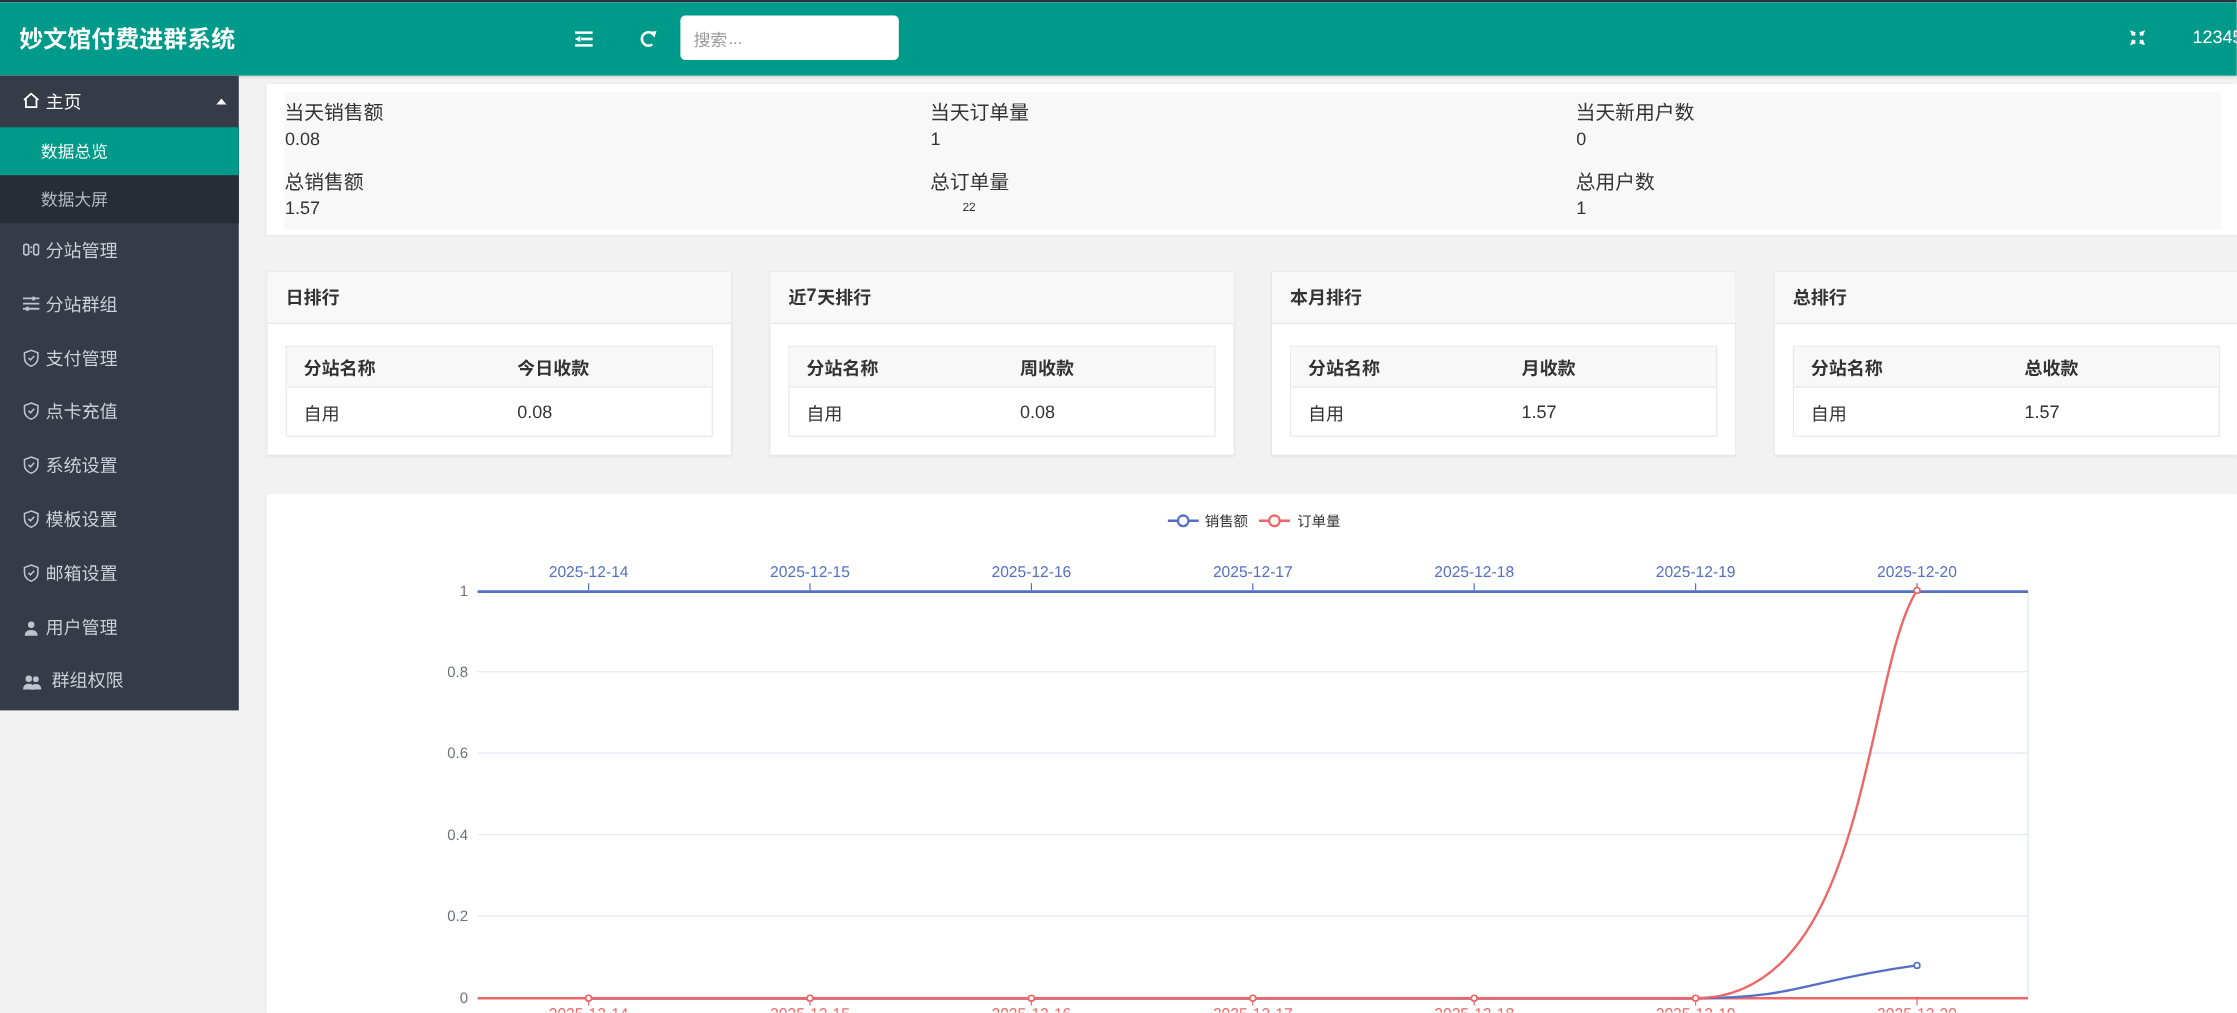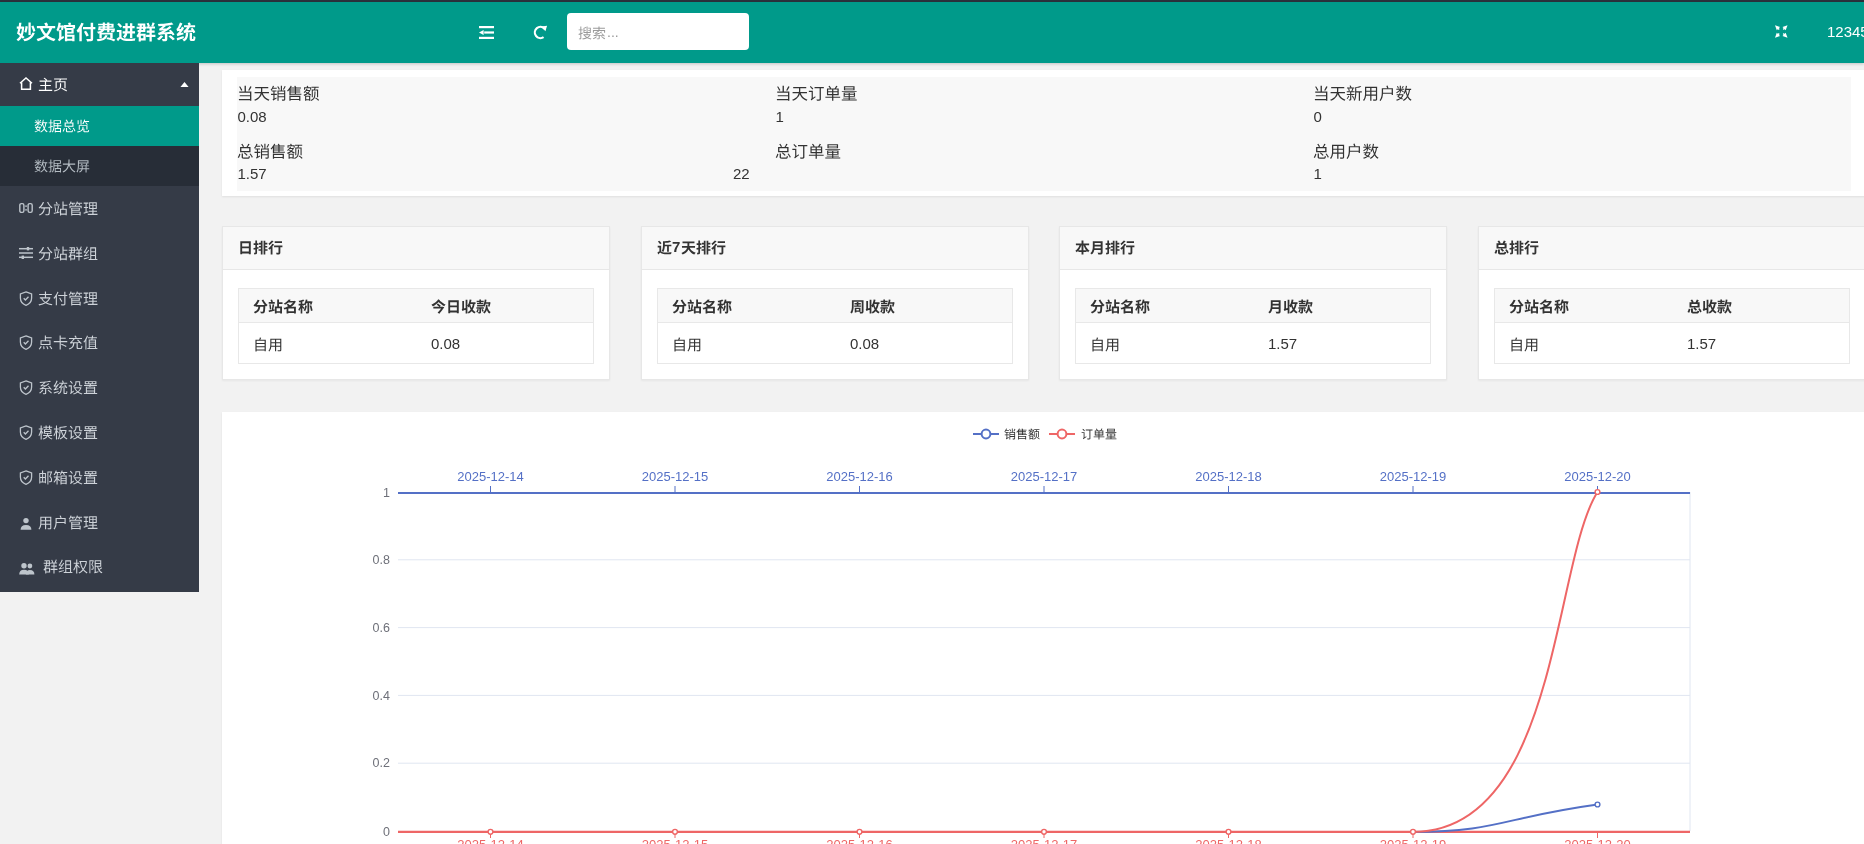--- a/index.html
+++ b/index.html
@@ -147,21 +147,21 @@
     <path transform="translate(0,880) scale(1,-1)" fill="#333" d="M458 840H540V446H458ZM121 769 189 796Q217 761 243 720Q269 680 290 640Q311 601 322 569L250 536Q239 569 219 610Q199 650 174 692Q148 734 121 769ZM801 805 882 778Q860 735 836 690Q811 646 786 604Q761 562 738 530L673 555Q695 589 719 632Q743 676 765 722Q787 767 801 805ZM135 486H869V-81H790V411H135ZM168 266H820V194H168ZM115 38H830V-37H115Z M1542 418Q1591 261 1697 149Q1803 37 1966 -10Q1958 -18 1948 -30Q1938 -41 1930 -54Q1921 -67 1915 -77Q1803 -40 1718 27Q1632 94 1572 188Q1511 282 1473 400ZM1102 763H1894V687H1102ZM1066 455H1937V379H1066ZM1454 737H1533V568Q1533 506 1525 438Q1517 369 1493 299Q1469 229 1420 162Q1372 94 1292 33Q1211 -28 1091 -78Q1086 -69 1078 -57Q1069 -45 1060 -34Q1050 -22 1042 -15Q1155 31 1230 87Q1306 143 1350 204Q1395 265 1418 328Q1440 391 1447 452Q1454 514 1454 568Z M2586 502H2958V432H2586ZM2061 735H2503V672H2061ZM2050 339H2507V273H2050ZM2046 507H2519V443H2046ZM2775 473H2848V-75H2775ZM2126 651 2187 665Q2203 633 2214 593Q2226 553 2230 525L2165 507Q2162 536 2152 576Q2141 617 2126 651ZM2377 667 2447 652Q2431 607 2413 560Q2395 514 2379 481L2318 495Q2328 519 2339 549Q2350 579 2360 610Q2371 642 2377 667ZM2866 822 2927 767Q2879 749 2820 734Q2761 719 2698 707Q2635 695 2577 687Q2574 699 2567 716Q2560 732 2553 744Q2609 753 2668 766Q2726 778 2778 792Q2830 807 2866 822ZM2214 827 2282 844Q2300 814 2318 777Q2335 740 2343 714L2273 693Q2266 720 2249 758Q2232 796 2214 827ZM2251 468H2320V17Q2320 -9 2314 -24Q2307 -38 2290 -47Q2273 -55 2247 -57Q2221 -59 2184 -59Q2183 -45 2176 -27Q2170 -9 2162 5Q2188 4 2210 4Q2231 4 2239 5Q2251 5 2251 18ZM2553 744H2623V400Q2623 346 2620 284Q2616 222 2605 159Q2594 96 2574 37Q2553 -22 2518 -71Q2513 -63 2502 -54Q2491 -46 2480 -38Q2469 -29 2460 -25Q2503 35 2522 108Q2542 182 2548 258Q2553 334 2553 400ZM2360 213 2411 240Q2436 203 2460 158Q2484 114 2495 83L2442 51Q2430 84 2406 130Q2383 176 2360 213ZM2135 235 2196 220Q2179 168 2152 117Q2124 66 2094 30Q2085 38 2069 50Q2053 61 2041 68Q2071 101 2096 145Q2120 189 2135 235Z M3196 770H3843V698H3196ZM3196 537H3841V466H3196ZM3190 298H3843V227H3190ZM3153 770H3227V407Q3227 350 3222 285Q3217 220 3204 154Q3190 87 3162 26Q3135 -35 3090 -85Q3085 -77 3074 -68Q3063 -58 3052 -49Q3041 -40 3032 -36Q3074 11 3098 66Q3122 121 3134 180Q3146 238 3150 296Q3153 354 3153 407ZM3813 770H3887V22Q3887 -14 3876 -33Q3866 -52 3841 -62Q3816 -71 3771 -73Q3726 -75 3655 -74Q3652 -60 3644 -38Q3637 -17 3629 -2Q3664 -3 3696 -4Q3729 -4 3753 -4Q3777 -3 3786 -3Q3801 -2 3807 3Q3813 8 3813 22ZM3467 743H3543V-71H3467Z M4169 685H4247V467Q4247 406 4242 334Q4236 262 4220 188Q4205 113 4176 43Q4146 -27 4099 -86Q4092 -78 4080 -69Q4068 -60 4056 -52Q4043 -44 4034 -41Q4080 15 4107 80Q4134 144 4148 212Q4161 280 4165 346Q4169 411 4169 467ZM4441 826 4513 845Q4531 810 4548 770Q4565 729 4574 699L4498 676Q4490 707 4473 749Q4456 791 4441 826ZM4218 685H4845V278H4769V615H4218ZM4218 414H4811V344H4218Z M5070 323H5454V260H5070ZM5050 654H5531V592H5050ZM5443 821 5506 793Q5485 759 5461 724Q5437 689 5417 664L5368 688Q5381 706 5394 730Q5408 753 5421 778Q5434 802 5443 821ZM5257 841H5327V404H5257ZM5088 793 5143 815Q5164 785 5182 749Q5201 713 5207 686L5150 661Q5144 687 5126 724Q5108 762 5088 793ZM5258 628 5309 598Q5285 557 5248 515Q5210 473 5166 438Q5123 402 5080 378Q5073 391 5062 408Q5050 425 5039 435Q5081 454 5123 484Q5165 514 5201 552Q5237 590 5258 628ZM5316 607Q5330 600 5356 584Q5382 567 5412 548Q5443 529 5468 513Q5493 497 5503 489L5461 435Q5448 447 5424 466Q5401 485 5373 506Q5345 527 5320 546Q5295 564 5279 574ZM5612 646H5948V576H5612ZM5629 832 5698 821Q5683 725 5661 636Q5639 548 5608 472Q5578 395 5538 337Q5533 343 5522 352Q5512 361 5500 370Q5489 378 5481 383Q5520 436 5548 507Q5577 578 5597 661Q5617 744 5629 832ZM5813 606 5883 599Q5860 430 5815 300Q5770 171 5692 76Q5614 -18 5493 -83Q5489 -75 5482 -64Q5475 -52 5466 -40Q5458 -29 5451 -22Q5566 34 5639 120Q5712 207 5753 328Q5794 449 5813 606ZM5647 583Q5670 450 5712 332Q5753 214 5817 126Q5881 37 5972 -12Q5959 -22 5944 -40Q5930 -57 5921 -71Q5827 -14 5762 81Q5696 176 5654 302Q5611 427 5585 572ZM5110 153 5157 198Q5209 178 5266 151Q5323 124 5374 96Q5425 68 5460 43L5412 -6Q5379 19 5328 48Q5277 78 5220 106Q5163 133 5110 153ZM5429 323H5442L5454 326L5495 309Q5464 201 5402 126Q5340 50 5256 2Q5173 -45 5077 -72Q5071 -59 5061 -42Q5051 -24 5041 -14Q5130 7 5208 48Q5287 90 5344 156Q5402 221 5429 312ZM5110 153Q5132 184 5155 224Q5178 264 5198 306Q5219 349 5233 387L5300 375Q5284 334 5263 291Q5242 248 5220 209Q5198 170 5178 140Z"></path>
   </svg>
 <div style="position:absolute;left:1313.5px;top:106.2px;font-size:15px;line-height:22.5px;color:#333;font-weight:normal;white-space:nowrap">0</div>
 <svg style="position:absolute;left:237.0px;top:142.8px;overflow:visible" width="66.0" height="16.5" viewBox="0 0 4000 1000">
     <path transform="translate(0,880) scale(1,-1)" fill="#333" d="M759 214 816 247Q846 214 874 175Q903 136 926 98Q948 60 958 28L897 -10Q886 21 864 60Q843 99 816 139Q788 179 759 214ZM412 269 465 311Q499 290 534 262Q568 233 598 204Q629 176 647 152L591 104Q573 129 544 158Q514 188 480 218Q445 247 412 269ZM281 241H360V35Q360 13 374 6Q387 -1 435 -1Q444 -1 464 -1Q485 -1 512 -1Q539 -1 566 -1Q593 -1 616 -1Q639 -1 650 -1Q675 -1 688 6Q700 13 705 35Q710 57 713 101Q721 95 734 90Q747 85 760 80Q773 76 784 74Q778 17 766 -14Q754 -46 728 -58Q702 -69 656 -69Q648 -69 626 -69Q603 -69 573 -69Q543 -69 513 -69Q483 -69 460 -69Q438 -69 431 -69Q372 -69 340 -60Q307 -51 294 -28Q281 -6 281 34ZM137 225 208 212Q195 151 170 86Q146 21 112 -24L43 9Q64 34 82 70Q100 106 114 146Q128 187 137 225ZM257 806 321 836Q355 797 385 750Q415 704 429 668L360 633Q352 657 336 687Q320 717 300 748Q279 780 257 806ZM684 839 761 808Q728 751 692 692Q656 633 623 590L562 620Q583 649 606 688Q628 726 649 766Q670 806 684 839ZM265 567V391H737V567ZM186 638H820V319H186Z M1178 837 1243 818Q1225 764 1198 712Q1172 659 1141 612Q1110 566 1075 530Q1072 538 1066 551Q1059 564 1052 577Q1044 590 1037 597Q1082 642 1119 705Q1156 768 1178 837ZM1154 720H1410V649H1140ZM1194 -67 1184 0 1210 30 1390 124Q1392 109 1396 90Q1400 72 1404 60Q1341 24 1302 2Q1263 -19 1242 -32Q1220 -46 1210 -54Q1200 -61 1194 -67ZM1106 547H1393V479H1106ZM1062 344H1415V275H1062ZM1194 -67Q1191 -58 1184 -46Q1178 -35 1172 -23Q1165 -11 1158 -4Q1171 4 1188 24Q1206 45 1206 77V528H1275V13Q1275 13 1262 4Q1250 -4 1234 -17Q1218 -30 1206 -44Q1194 -57 1194 -67ZM1496 377H1889V312H1496ZM1496 203H1890V139H1496ZM1452 554H1887V484H1520V-80H1452ZM1855 555H1924V14Q1924 -15 1916 -32Q1908 -49 1887 -58Q1866 -67 1830 -69Q1795 -71 1737 -71Q1735 -57 1728 -37Q1722 -17 1714 -3Q1756 -4 1790 -4Q1825 -4 1836 -3Q1846 -3 1850 1Q1855 5 1855 15ZM1656 841H1726V507H1656ZM1438 777 1497 805Q1517 777 1536 744Q1556 712 1572 680Q1588 649 1596 624L1533 592Q1526 617 1510 649Q1495 681 1476 714Q1458 748 1438 777ZM1887 812 1953 783Q1927 734 1897 682Q1867 631 1840 595L1783 622Q1800 647 1820 680Q1839 713 1857 748Q1875 783 1887 812Z M2466 821 2534 841Q2554 811 2573 774Q2592 736 2600 709L2528 685Q2520 712 2502 750Q2485 789 2466 821ZM2215 28H2788V-34H2215ZM2216 605H2831V551H2216ZM2216 482H2834V429H2216ZM2174 223H2843V-82H2766V160H2248V-82H2174ZM2250 842 2320 820Q2292 758 2254 698Q2216 637 2172 584Q2129 531 2085 491Q2080 497 2070 508Q2061 519 2050 530Q2040 541 2032 547Q2075 583 2116 630Q2157 677 2192 732Q2226 786 2250 842ZM2506 702H2579V320H2506ZM2249 730H2879V673H2249V255H2175V670L2235 730ZM2212 354H2902V295H2212Z M3515 780H3953V714H3515ZM3707 742 3772 726Q3758 687 3743 647Q3728 607 3714 578L3656 594Q3665 614 3674 640Q3684 667 3693 694Q3702 721 3707 742ZM3531 610H3916V140H3850V549H3595V138H3531ZM3693 493H3759Q3757 369 3748 275Q3740 181 3714 112Q3688 44 3636 -4Q3585 -52 3496 -84Q3491 -72 3480 -56Q3468 -40 3458 -31Q3539 -2 3586 40Q3633 82 3656 144Q3678 205 3685 291Q3692 377 3693 493ZM3738 84 3778 130Q3811 107 3848 79Q3885 51 3918 24Q3951 -3 3972 -24L3930 -77Q3909 -55 3876 -26Q3844 2 3808 31Q3771 60 3738 84ZM3061 744H3497V593H3429V682H3127V593H3061ZM3126 233H3439V-71H3369V172H3194V-73H3126ZM3152 21H3400V-40H3152ZM3213 649 3281 637Q3251 574 3204 511Q3157 448 3084 397Q3080 404 3072 414Q3064 423 3056 432Q3048 440 3040 444Q3105 487 3148 543Q3192 599 3213 649ZM3222 579H3403V520H3193ZM3389 579H3404L3418 582L3459 555Q3422 473 3360 408Q3299 343 3224 295Q3149 247 3070 217Q3067 227 3062 240Q3056 253 3050 265Q3045 277 3039 284Q3113 309 3182 350Q3251 390 3306 445Q3360 500 3389 566ZM3214 821 3282 837Q3298 810 3316 778Q3333 746 3343 723L3271 703Q3263 726 3246 760Q3230 793 3214 821ZM3149 416 3197 461Q3234 443 3276 421Q3318 399 3360 376Q3401 354 3438 332Q3475 311 3501 293L3450 241Q3425 258 3390 280Q3354 303 3312 326Q3271 350 3228 374Q3186 397 3149 416Z"></path>
   </svg>
 <div style="position:absolute;left:237.5px;top:163.2px;font-size:15px;line-height:22.5px;color:#333;font-weight:normal;white-space:nowrap">1.57</div>
 <svg style="position:absolute;left:775.0px;top:142.8px;overflow:visible" width="66.0" height="16.5" viewBox="0 0 4000 1000">
     <path transform="translate(0,880) scale(1,-1)" fill="#333" d="M759 214 816 247Q846 214 874 175Q903 136 926 98Q948 60 958 28L897 -10Q886 21 864 60Q843 99 816 139Q788 179 759 214ZM412 269 465 311Q499 290 534 262Q568 233 598 204Q629 176 647 152L591 104Q573 129 544 158Q514 188 480 218Q445 247 412 269ZM281 241H360V35Q360 13 374 6Q387 -1 435 -1Q444 -1 464 -1Q485 -1 512 -1Q539 -1 566 -1Q593 -1 616 -1Q639 -1 650 -1Q675 -1 688 6Q700 13 705 35Q710 57 713 101Q721 95 734 90Q747 85 760 80Q773 76 784 74Q778 17 766 -14Q754 -46 728 -58Q702 -69 656 -69Q648 -69 626 -69Q603 -69 573 -69Q543 -69 513 -69Q483 -69 460 -69Q438 -69 431 -69Q372 -69 340 -60Q307 -51 294 -28Q281 -6 281 34ZM137 225 208 212Q195 151 170 86Q146 21 112 -24L43 9Q64 34 82 70Q100 106 114 146Q128 187 137 225ZM257 806 321 836Q355 797 385 750Q415 704 429 668L360 633Q352 657 336 687Q320 717 300 748Q279 780 257 806ZM684 839 761 808Q728 751 692 692Q656 633 623 590L562 620Q583 649 606 688Q628 726 649 766Q670 806 684 839ZM265 567V391H737V567ZM186 638H820V319H186Z M1114 772 1165 820Q1192 795 1222 766Q1251 737 1277 709Q1303 681 1319 658L1266 605Q1251 627 1225 656Q1199 686 1170 716Q1141 747 1114 772ZM1050 526H1274V454H1050ZM1396 756H1960V681H1396ZM1703 730H1782V30Q1782 -8 1772 -28Q1761 -49 1733 -60Q1706 -69 1658 -72Q1611 -75 1540 -75Q1538 -63 1532 -48Q1527 -34 1521 -19Q1515 -4 1508 7Q1546 5 1580 5Q1615 5 1640 5Q1666 5 1677 5Q1691 6 1697 12Q1703 17 1703 31ZM1205 -55 1192 18 1215 51 1439 199Q1441 188 1444 176Q1448 163 1452 152Q1457 140 1461 132Q1382 77 1334 44Q1286 10 1260 -8Q1234 -27 1222 -38Q1211 -48 1205 -55ZM1205 -55Q1202 -46 1196 -34Q1189 -22 1182 -10Q1174 1 1167 9Q1181 18 1200 40Q1220 63 1220 96V526H1293V31Q1293 31 1284 25Q1275 19 1262 9Q1249 -1 1236 -12Q1223 -24 1214 -35Q1205 -46 1205 -55Z M2459 632H2536V-79H2459ZM2221 437V329H2785V437ZM2221 603V497H2785V603ZM2148 667H2861V265H2148ZM2054 170H2949V100H2054ZM2235 806 2299 836Q2330 802 2361 760Q2392 719 2407 687L2340 654Q2325 684 2296 728Q2266 771 2235 806ZM2709 836 2790 809Q2760 761 2726 712Q2691 662 2662 628L2598 653Q2617 677 2638 709Q2659 741 2678 774Q2697 808 2709 836Z M3250 665V610H3747V665ZM3250 763V709H3747V763ZM3177 808H3822V565H3177ZM3230 273V215H3777V273ZM3230 373V317H3777V373ZM3159 420H3851V169H3159ZM3462 403H3535V-27H3462ZM3052 522H3949V465H3052ZM3131 114H3873V61H3131ZM3047 3H3955V-55H3047Z"></path>
   </svg>
-<div style="position:absolute;left:733px;top:163.2px;font-size:15px;line-height:22.5px;color:#333;font-weight:normal;white-space:nowrap">22</div>
+<div style="position:absolute;left:802px;top:163.2px;font-size:10px;line-height:22.5px;color:#333;font-weight:normal;white-space:nowrap">22</div>
 <svg style="position:absolute;left:1313.0px;top:142.8px;overflow:visible" width="66.0" height="16.5" viewBox="0 0 4000 1000">
     <path transform="translate(0,880) scale(1,-1)" fill="#333" d="M759 214 816 247Q846 214 874 175Q903 136 926 98Q948 60 958 28L897 -10Q886 21 864 60Q843 99 816 139Q788 179 759 214ZM412 269 465 311Q499 290 534 262Q568 233 598 204Q629 176 647 152L591 104Q573 129 544 158Q514 188 480 218Q445 247 412 269ZM281 241H360V35Q360 13 374 6Q387 -1 435 -1Q444 -1 464 -1Q485 -1 512 -1Q539 -1 566 -1Q593 -1 616 -1Q639 -1 650 -1Q675 -1 688 6Q700 13 705 35Q710 57 713 101Q721 95 734 90Q747 85 760 80Q773 76 784 74Q778 17 766 -14Q754 -46 728 -58Q702 -69 656 -69Q648 -69 626 -69Q603 -69 573 -69Q543 -69 513 -69Q483 -69 460 -69Q438 -69 431 -69Q372 -69 340 -60Q307 -51 294 -28Q281 -6 281 34ZM137 225 208 212Q195 151 170 86Q146 21 112 -24L43 9Q64 34 82 70Q100 106 114 146Q128 187 137 225ZM257 806 321 836Q355 797 385 750Q415 704 429 668L360 633Q352 657 336 687Q320 717 300 748Q279 780 257 806ZM684 839 761 808Q728 751 692 692Q656 633 623 590L562 620Q583 649 606 688Q628 726 649 766Q670 806 684 839ZM265 567V391H737V567ZM186 638H820V319H186Z M1196 770H1843V698H1196ZM1196 537H1841V466H1196ZM1190 298H1843V227H1190ZM1153 770H1227V407Q1227 350 1222 285Q1217 220 1204 154Q1190 87 1162 26Q1135 -35 1090 -85Q1085 -77 1074 -68Q1063 -58 1052 -49Q1041 -40 1032 -36Q1074 11 1098 66Q1122 121 1134 180Q1146 238 1150 296Q1153 354 1153 407ZM1813 770H1887V22Q1887 -14 1876 -33Q1866 -52 1841 -62Q1816 -71 1771 -73Q1726 -75 1655 -74Q1652 -60 1644 -38Q1637 -17 1629 -2Q1664 -3 1696 -4Q1729 -4 1753 -4Q1777 -3 1786 -3Q1801 -2 1807 3Q1813 8 1813 22ZM1467 743H1543V-71H1467Z M2169 685H2247V467Q2247 406 2242 334Q2236 262 2220 188Q2205 113 2176 43Q2146 -27 2099 -86Q2092 -78 2080 -69Q2068 -60 2056 -52Q2043 -44 2034 -41Q2080 15 2107 80Q2134 144 2148 212Q2161 280 2165 346Q2169 411 2169 467ZM2441 826 2513 845Q2531 810 2548 770Q2565 729 2574 699L2498 676Q2490 707 2473 749Q2456 791 2441 826ZM2218 685H2845V278H2769V615H2218ZM2218 414H2811V344H2218Z M3070 323H3454V260H3070ZM3050 654H3531V592H3050ZM3443 821 3506 793Q3485 759 3461 724Q3437 689 3417 664L3368 688Q3381 706 3394 730Q3408 753 3421 778Q3434 802 3443 821ZM3257 841H3327V404H3257ZM3088 793 3143 815Q3164 785 3182 749Q3201 713 3207 686L3150 661Q3144 687 3126 724Q3108 762 3088 793ZM3258 628 3309 598Q3285 557 3248 515Q3210 473 3166 438Q3123 402 3080 378Q3073 391 3062 408Q3050 425 3039 435Q3081 454 3123 484Q3165 514 3201 552Q3237 590 3258 628ZM3316 607Q3330 600 3356 584Q3382 567 3412 548Q3443 529 3468 513Q3493 497 3503 489L3461 435Q3448 447 3424 466Q3401 485 3373 506Q3345 527 3320 546Q3295 564 3279 574ZM3612 646H3948V576H3612ZM3629 832 3698 821Q3683 725 3661 636Q3639 548 3608 472Q3578 395 3538 337Q3533 343 3522 352Q3512 361 3500 370Q3489 378 3481 383Q3520 436 3548 507Q3577 578 3597 661Q3617 744 3629 832ZM3813 606 3883 599Q3860 430 3815 300Q3770 171 3692 76Q3614 -18 3493 -83Q3489 -75 3482 -64Q3475 -52 3466 -40Q3458 -29 3451 -22Q3566 34 3639 120Q3712 207 3753 328Q3794 449 3813 606ZM3647 583Q3670 450 3712 332Q3753 214 3817 126Q3881 37 3972 -12Q3959 -22 3944 -40Q3930 -57 3921 -71Q3827 -14 3762 81Q3696 176 3654 302Q3611 427 3585 572ZM3110 153 3157 198Q3209 178 3266 151Q3323 124 3374 96Q3425 68 3460 43L3412 -6Q3379 19 3328 48Q3277 78 3220 106Q3163 133 3110 153ZM3429 323H3442L3454 326L3495 309Q3464 201 3402 126Q3340 50 3256 2Q3173 -45 3077 -72Q3071 -59 3061 -42Q3051 -24 3041 -14Q3130 7 3208 48Q3287 90 3344 156Q3402 221 3429 312ZM3110 153Q3132 184 3155 224Q3178 264 3198 306Q3219 349 3233 387L3300 375Q3284 334 3263 291Q3242 248 3220 209Q3198 170 3178 140Z"></path>
   </svg>
 <div style="position:absolute;left:1313.5px;top:163.2px;font-size:15px;line-height:22.5px;color:#333;font-weight:normal;white-space:nowrap">1</div>
 <div class="abs" style="left:222px;top:226px;width:388px;height:154px;background:#fff;border:1px solid #e7e7e7;box-shadow:0 1px 2px rgba(0,0,0,.05)"></div>
 <div class="abs" style="left:223px;top:227px;width:386px;height:43px;background:#f8f8f8;border-bottom:1px solid #e7e7e7"></div>
 <svg style="position:absolute;left:238.0px;top:239.5px;overflow:visible" width="45.0" height="15" viewBox="0 0 3000 1000">
     <path transform="translate(0,880) scale(1,-1)" fill="#333" d="M154 789H852V-76H723V668H277V-78H154ZM238 453H776V335H238ZM238 109H777V-12H238Z M1029 342Q1072 351 1126 363Q1181 375 1241 390Q1301 405 1360 420L1374 310Q1290 287 1204 265Q1119 243 1047 224ZM1042 659H1361V548H1042ZM1155 850H1270V43Q1270 2 1262 -22Q1253 -45 1229 -59Q1205 -72 1170 -76Q1135 -80 1086 -80Q1084 -58 1074 -27Q1064 4 1054 27Q1080 26 1104 26Q1129 26 1138 26Q1155 26 1155 43ZM1392 691H1591V586H1392ZM1751 691H1957V586H1751ZM1395 478H1572V374H1395ZM1759 478H1949V374H1759ZM1762 263H1970V156H1762ZM1705 838H1820V-90H1705ZM1521 837H1636V-88H1521ZM1370 266H1578V158H1370Z M2447 793H2935V678H2447ZM2700 481H2823V49Q2823 2 2812 -26Q2800 -53 2767 -67Q2734 -80 2686 -84Q2638 -87 2571 -87Q2567 -61 2556 -26Q2546 10 2534 35Q2563 34 2592 33Q2621 32 2644 32Q2667 33 2676 33Q2690 33 2695 38Q2700 42 2700 52ZM2404 515H2961V401H2404ZM2179 397 2284 503 2299 497V-91H2179ZM2292 632 2406 588Q2367 522 2316 456Q2264 389 2208 330Q2151 271 2097 227Q2089 240 2074 260Q2059 279 2044 299Q2028 319 2015 331Q2067 367 2118 416Q2169 464 2214 520Q2259 575 2292 632ZM2254 850 2370 802Q2333 755 2287 706Q2241 658 2191 614Q2141 570 2093 537Q2086 551 2074 570Q2062 588 2050 606Q2037 624 2026 636Q2068 662 2111 699Q2154 736 2192 776Q2230 815 2254 850Z"></path>
   </svg>
 <div class="abs" style="left:238px;top:288px;width:356px;height:76px;border:1px solid #e8e8e8"></div>

